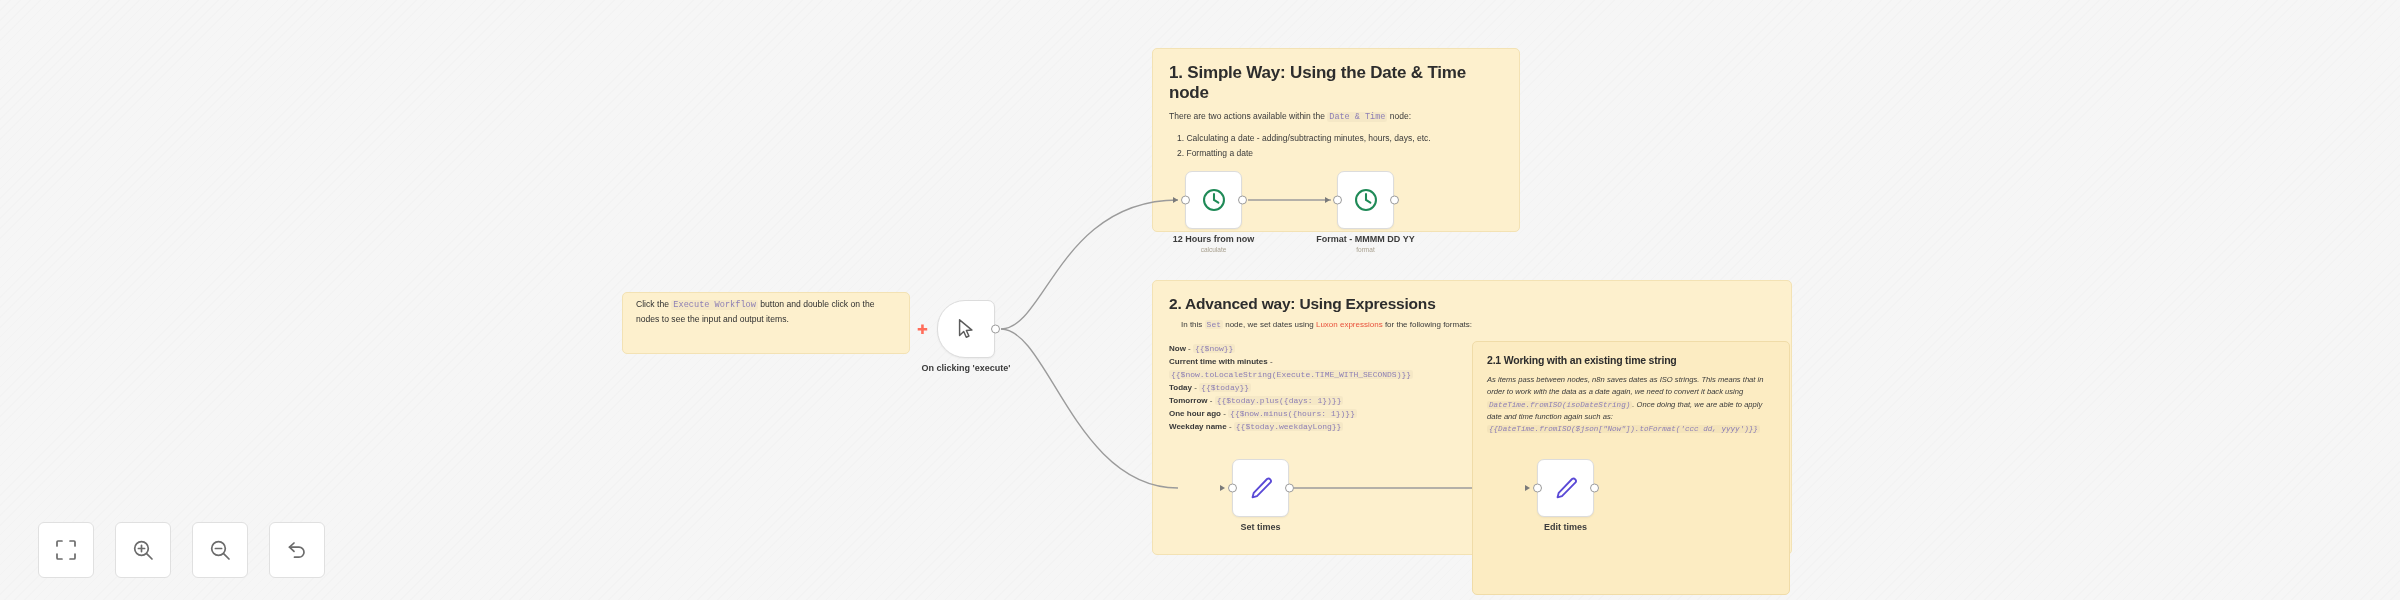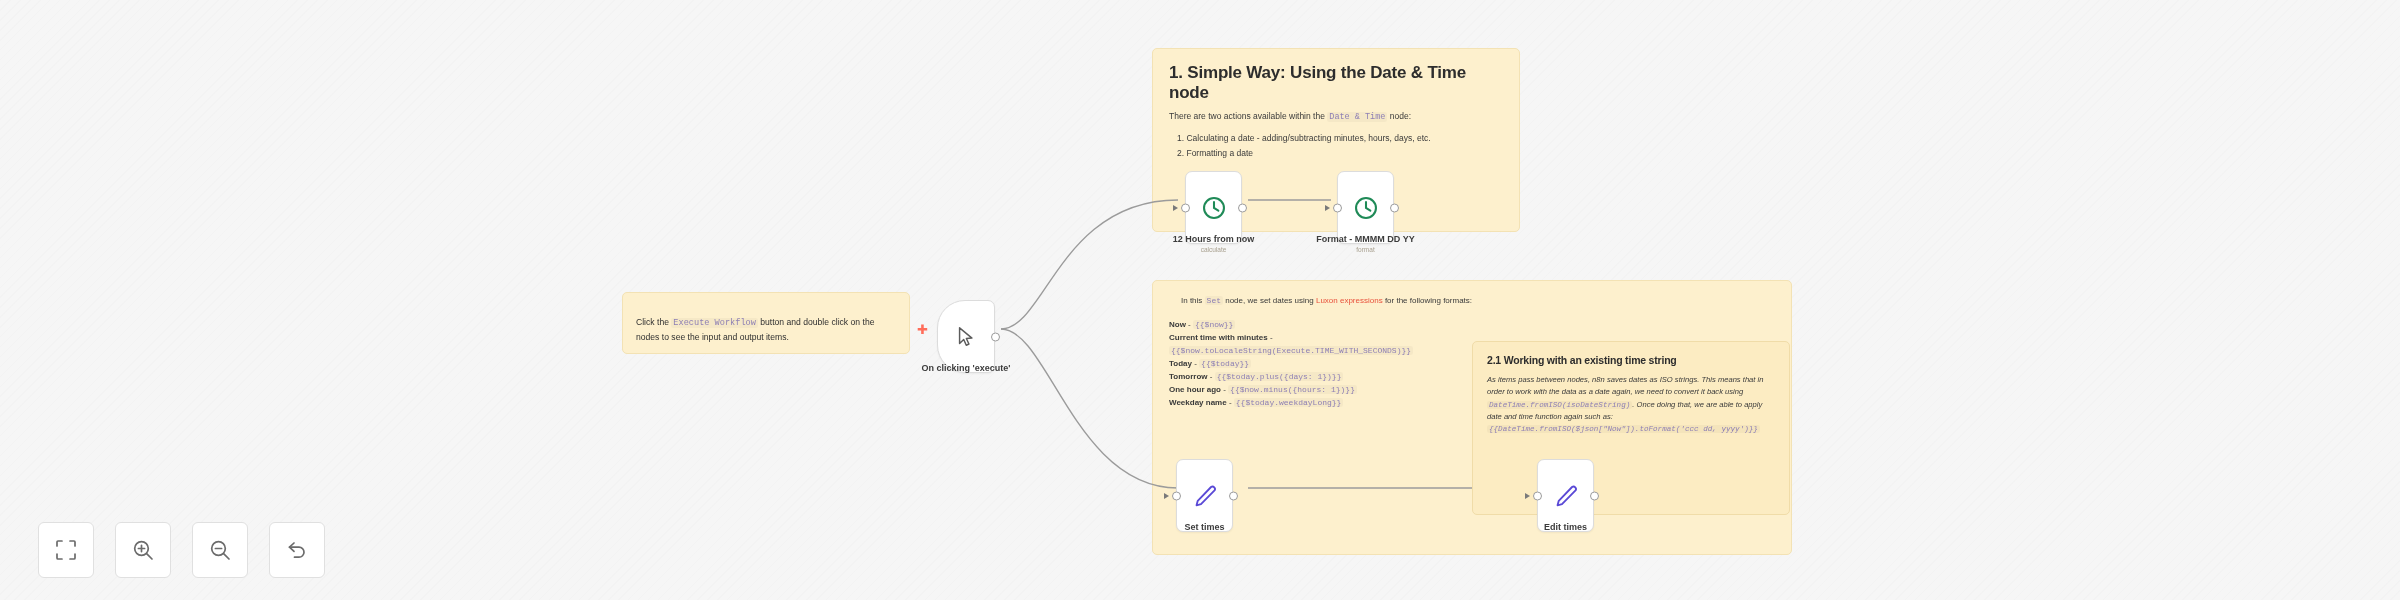--- a/index.html
+++ b/index.html
@@ -57,40 +57,40 @@
 
   
   #note2 { left: 1152px; top: 280px; width: 640px; height: 275px; padding: 14px 16px; }
   #note2 .sticky-title { font-size: 15.5px; margin-bottom: 6px; }
   #note2 .sticky-sub { font-size: 8px; line-height: 1.5; padding-left: 12px; }
   .expr-list { margin-top: 12px; font-size: 8px; line-height: 1.62; color: #3a3a3a; }
   .expr-list .lbl { font-weight: bold; }
 
   
   #note21 {
-    left: 1472px; top: 341px; width: 318px; height: 174px;
+    left: 1472px; top: 341px; width: 318px; height: 254px;
     padding: 12px 14px;
     background: #fcecc2;
     border: 1px solid #f0dca8;
     z-index: 3;
   }
   #note21 .sticky-title { font-size: 10.5px; margin-bottom: 8px; }
   #note21 .sticky-sub { font-size: 7.6px; line-height: 1.62; font-style: italic; }
 
   
   #note0 {
     left: 622px; top: 292px; width: 288px; height: 62px;
-    padding: 23px 13px;
+    padding: 5px 13px;
   }
   #note0 .sticky-sub { font-size: 8.6px; line-height: 1.62; color:#2f2f2f; }
 
   
   .node {
     position: absolute;
-    width: 57px; height: 73px;
+    width: 57px; height: 58px;
     background: #ffffff;
     border: 1px solid #dcdcdc;
     border-radius: 7px;
     display: flex; align-items: center; justify-content: center;
     z-index: 5;
     box-shadow: 0 1px 2px rgba(0,0,0,0.05);
   }
   .node.trigger {
     border-radius: 28px 7px 7px 28px;
     width: 58px;
@@ -141,21 +141,21 @@
     position: absolute;
     font-size: 13px;
     color: #ff6d5a;
     z-index: 6;
   }
 
   
   #node-hours  { left: 1185px; top: 171px; }
   #node-format { left: 1337px; top: 171px; }
   #node-trigger{ left: 937px;  top: 300px; }
-  #node-set    { left: 1176px; top: 459px; }
+  #node-set    { left: 1232px; top: 459px; }
   #node-edit   { left: 1537px; top: 459px; align-items: center; }
 
   
   #wires { position: absolute; inset: 0; z-index: 2; pointer-events: none; }
 
   
   #toolbar {
     position: absolute;
     left: 38px; bottom: 22px;
     display: flex;
@@ -224,20 +224,21 @@
       <circle cx="12" cy="12" r="9.2" fill="none" stroke="#1f8a57" stroke-width="1.9"></circle>
       <path d="M12 6.6 L12 12 L16 14.4" fill="none" stroke="#1f8a57" stroke-width="1.9" stroke-linecap="round"></path>
     </svg>
     <span class="port in"></span>
     <span class="port out"></span>
     <span class="node-label">Format - MMMM DD YY</span>
     <span class="node-sublabel">format</span>
   </div>
 
   <div class="sticky" id="note2">
+    <div class="sticky-title">2. Advanced way: Using Expressions</div>
     <div class="sticky-sub"><span>In this </span><span class="code">Set</span><span> node, we set dates using </span><span class="link">Luxon expressions</span><span> for the following formats:</span></div>
 
     <div class="expr-list">
       <div><span class="lbl">Now</span><span> - </span><span class="code">{{$now}}</span></div>
       <div><span class="lbl">Current time with minutes</span><span> - </span></div>
       <div><span class="code">{{$now.toLocaleString(Execute.TIME_WITH_SECONDS)}}</span></div>
       <div><span class="lbl">Today</span><span> - </span><span class="code">{{$today}}</span></div>
       <div><span class="lbl">Tomorrow</span><span> - </span><span class="code">{{$today.plus({days: 1})}}</span></div>
       <div><span class="lbl">One hour ago</span><span> - </span><span class="code">{{$now.minus({hours: 1})}}</span></div>
       <div><span class="lbl">Weekday name</span><span> - </span><span class="code">{{$today.weekdayLong}}</span></div>

